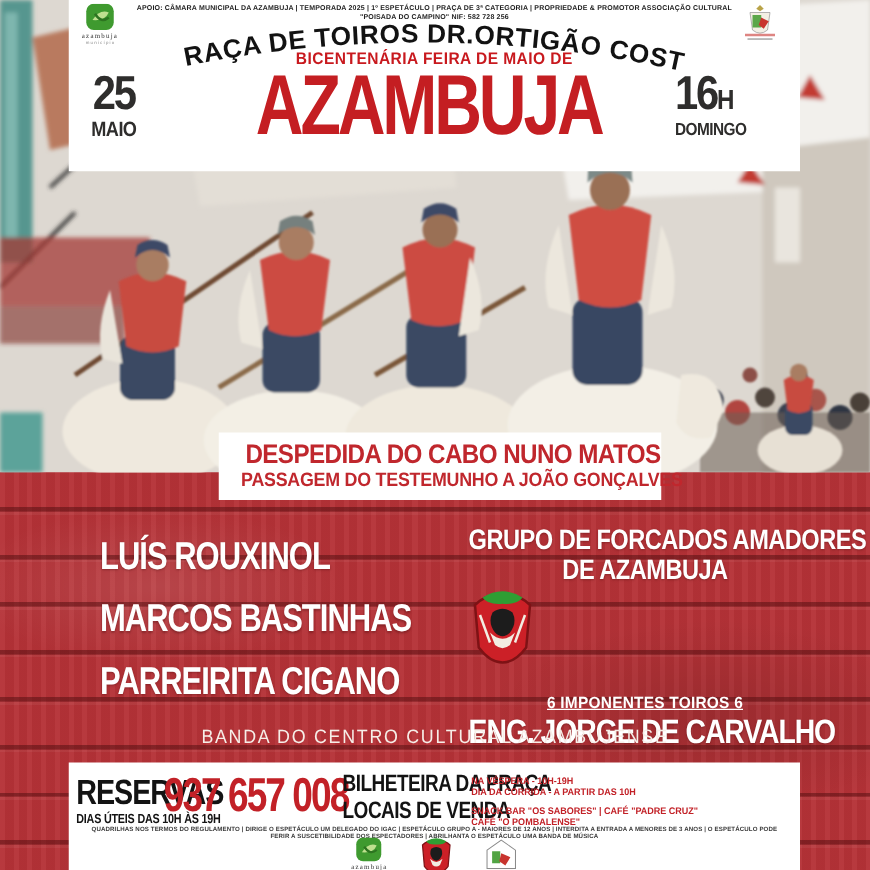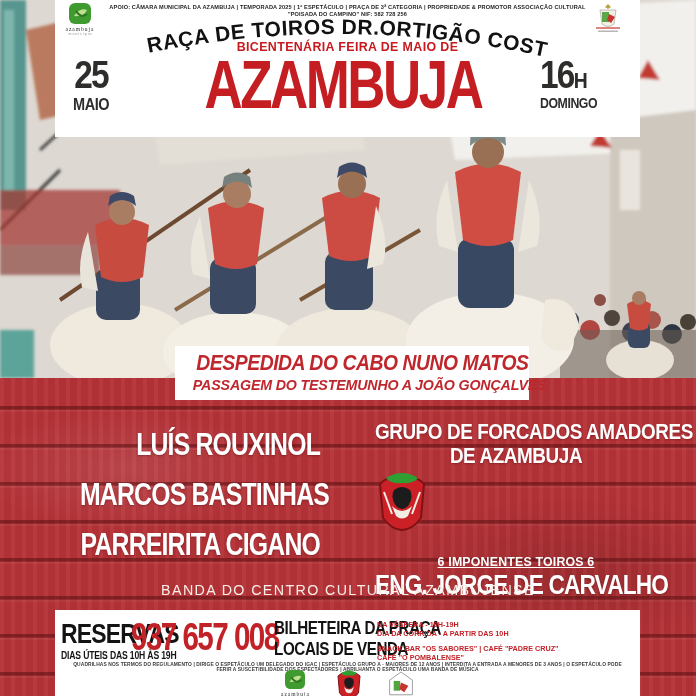--- a/index.html
+++ b/index.html
@@ -44,26 +44,26 @@
     transform:scale(.84,1.08);transform-origin:center top;white-space:nowrap;
   }
   .timecol{left:485px;top:56px;color:#2e2d2c;line-height:1;transform:scaleX(.88);transform-origin:left top;}
   .timecol .time{font-size:38px;font-weight:900;letter-spacing:-2px;}
   .timecol .time .unit{font-size:22px;}
   .timecol .weekday{font-size:14px;font-weight:900;letter-spacing:-.5px;margin-top:2px;}
   .minilogo-label{font-size:5.5px;color:#333;text-align:center;letter-spacing:1px;margin-top:1px;font-family:"Liberation Serif",serif;}
   
   .tribute{
     left:175px;top:346px;width:346px;z-index:4;background:#ffffff;
-    padding:5px 4px 6px 4px;text-align:center;line-height:1.15;font-style:italic;
+    padding:5px 4px 6px 4px;text-align:center;line-height:1.15;
   }
   .tribute .l1{color:#c0272d;font-weight:900;font-size:21.5px;letter-spacing:-.5px;transform:scaleX(.9);white-space:nowrap;}
   .tribute .l2{color:#c0272d;font-weight:900;font-size:15.5px;letter-spacing:-.2px;transform:scaleX(.92);white-space:nowrap;}
   
-  .names-left{left:50px;top:420px;width:300px;text-align:right;z-index:2;}
+  .names-left{left:50px;top:420px;width:300px;text-align:left;z-index:2;}
   .names-left .name{
     color:#fff;font-weight:900;font-size:31px;line-height:50px;letter-spacing:-1px;
     transform:scaleX(.8);white-space:nowrap;text-shadow:0 1px 2px rgba(60,8,10,.35);
   }
   .names-right{left:348px;top:420px;width:336px;text-align:center;z-index:2;color:#fff;}
   .grupo{font-weight:900;font-size:22.5px;line-height:24px;letter-spacing:-.5px;transform:scaleX(.84);white-space:nowrap;text-shadow:0 1px 2px rgba(60,8,10,.35);}
   .grupo2{font-weight:900;font-size:22.5px;line-height:24px;letter-spacing:-.5px;transform:scaleX(.84);white-space:nowrap;text-shadow:0 1px 2px rgba(60,8,10,.35);}
   .toiros{font-weight:800;font-size:13px;letter-spacing:.2px;text-decoration:underline;transform:scaleX(.95);margin-top:2px;}
   .ganadaria{font-weight:900;font-size:27px;letter-spacing:-1px;transform:scaleX(.84);white-space:nowrap;margin-top:1px;text-shadow:0 1px 2px rgba(60,8,10,.35);}
   .banda{

